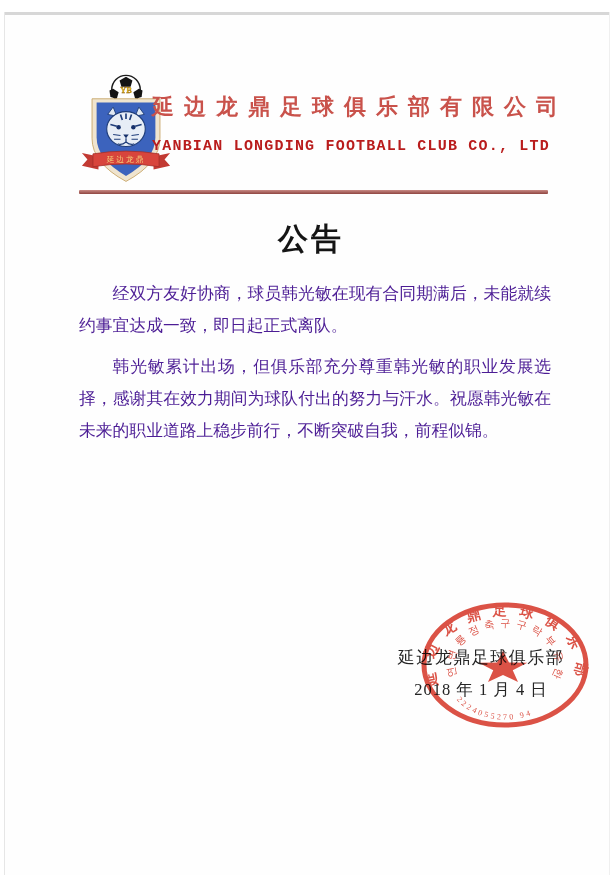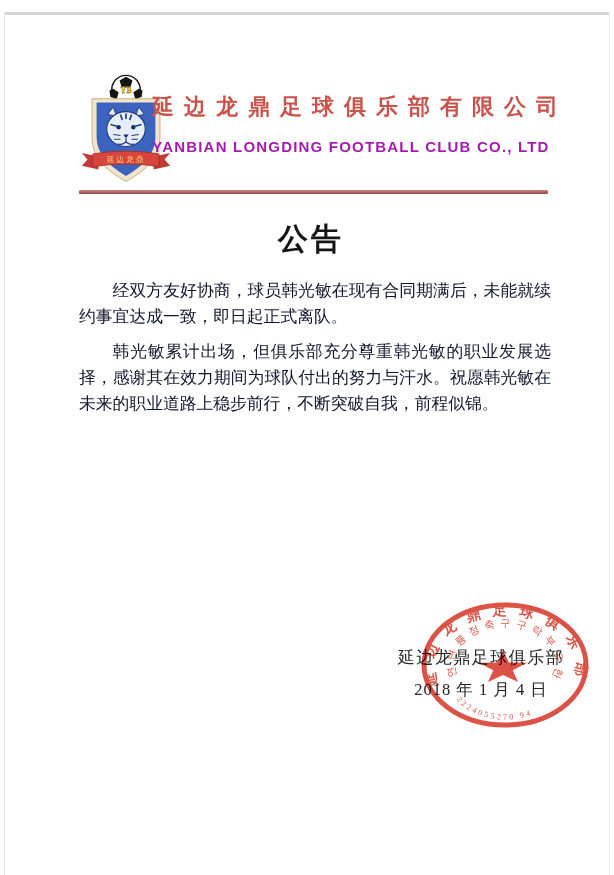--- a/index.html
+++ b/index.html
@@ -22,38 +22,38 @@
   .header-text{
     position:absolute;left:148px;top:80px;width:398px;
     text-align:center;
   }
   .club-zh{
     font-size:22px;font-weight:600;letter-spacing:10px;
     color:#c9524b;white-space:nowrap;margin-right:-10px;
   }
   .club-en{
     margin-top:16px;
-    font-family:Liberation Sans, sans-serif;
+    font-family:Liberation Mono, monospace;
     font-size:15px;font-weight:600;letter-spacing:1.2px;
-    color:#a21caf;white-space:nowrap;
+    color:#b91c1c;white-space:nowrap;
   }
   .divider{
     position:absolute;left:75px;top:178px;width:469px;height:4px;
     background:linear-gradient(#c98a85,#8f4540);
     border-radius:1px;
   }
   .doc-title{
     position:absolute;left:0;top:207px;width:614px;
     text-align:center;font-size:30px;font-weight:700;color:#151515;
     letter-spacing:3px;
   }
   .body-text{
     position:absolute;left:75px;top:266px;width:472px;
-    font-size:16.8px;line-height:26px;text-align:justify;
-    color:#0f172a;
+    font-size:16.8px;line-height:32px;text-align:justify;
+    color:#4c1d95;
   }
   .body-text p{margin:0 0 9px;text-indent:2em;}
 
   .signature{
     position:absolute;left:352px;top:634px;width:250px;
     text-align:center;color:#242424;z-index:1;
   }
   .sig-company{font-size:17px;letter-spacing:1.5px;white-space:nowrap;}
   .sig-date{margin-top:10px;font-size:16.5px;letter-spacing:1px;white-space:nowrap;}
 

